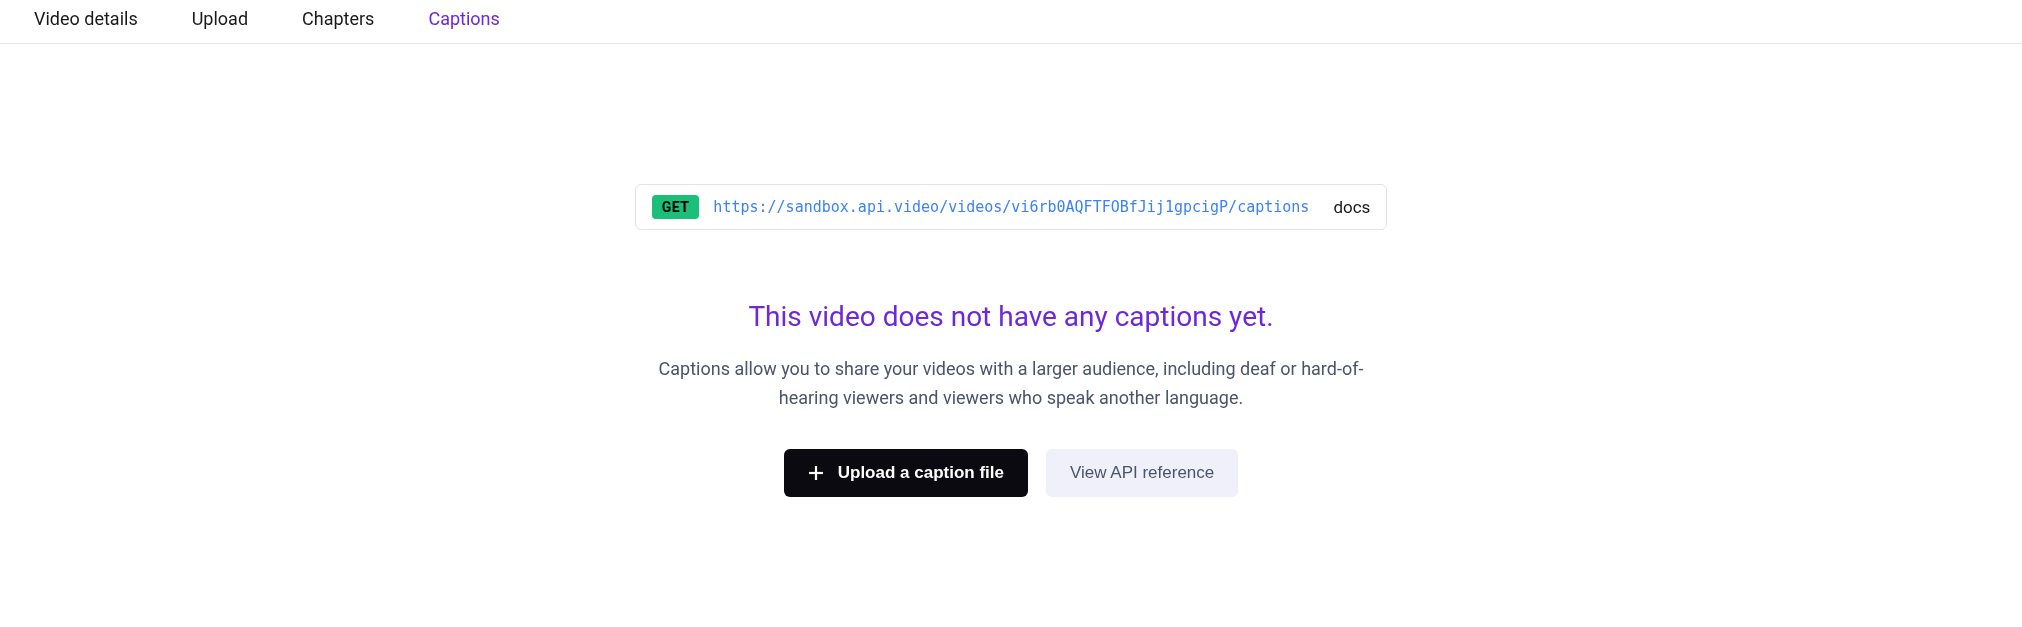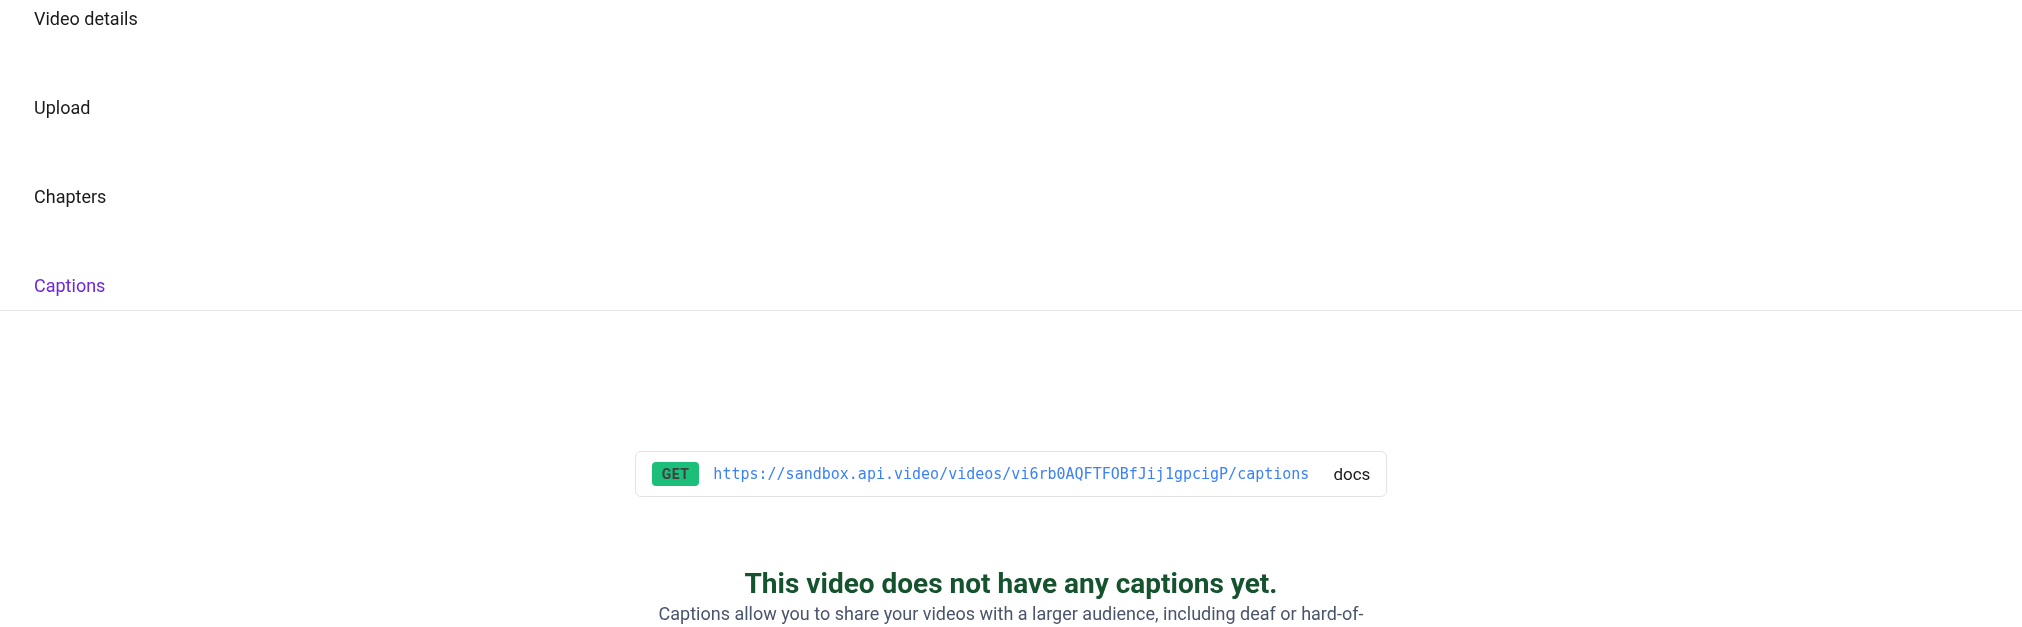--- a/index.html
+++ b/index.html
@@ -11,21 +11,20 @@
       font-family: -apple-system, BlinkMacSystemFont, "Segoe UI", Roboto, sans-serif;
       background: #fff;
       color: #1a1a1a;
       width: 2022px;
     }
     .tabs {
       display: flex;
       gap: 54px;
       padding: 8px 34px 0 34px;
       border-bottom: 1px solid #e5e5e5;
-      flex-direction: column;
     }
     .tab {
       font-size: 18px;
       color: #1a1a1a;
       padding-bottom: 12px;
       cursor: pointer;
       border-bottom: 2px solid transparent;
     }
     .tab.active {
       color: #6d28d9;
@@ -39,50 +38,51 @@
     .api-box {
       display: flex;
       align-items: center;
       border: 1px solid #e3e3e3;
       border-radius: 6px;
       padding: 10px 16px;
       gap: 14px;
     }
     .method-badge {
       background: #1bbf7a;
-      color: #404040;
+      color: #000000;
       font-weight: 700;
       font-size: 14px;
       padding: 4px 10px;
       border-radius: 4px;
       letter-spacing: 0.5px;
     }
     .api-url {
       font-family: ui-monospace, "SF Mono", Menlo, Consolas, monospace;
       font-size: 15px;
       color: #3b82f6;
     }
     .docs-link {
       font-size: 17px;
       color: #1a1a1a;
       cursor: pointer;
       margin-left: 10px;
     }
     .heading {
       font-size: 28px;
-      font-weight: 700;
-      color: #14532d;
+      font-weight: 400;
+      color: #6d28d9;
       margin-top: 70px;
       text-align: center;
     }
     .description {
       font-size: 18px;
       color: #4a546a;
       line-height: 1.6;
       text-align: center;
+      margin-top: 22px;
       max-width: 720px;
     }
     .description p {
       margin: 0;
     }
     .button-row {
       display: flex;
       gap: 18px;
       margin-top: 36px;
     }
@@ -130,14 +130,26 @@
     <span class="api-url">https://sandbox.api.video/videos/vi6rb0AQFTFOBfJij1gpcigP/captions</span>
     <span class="docs-link">docs</span>
   </div>
 
   <h1 class="heading">This video does not have any captions yet.</h1>
 
   <div class="description">
     <p>Captions allow you to share your videos with a larger audience, including deaf or hard-of-hearing viewers and viewers who speak another language.</p>
   </div>
 
+  <div class="button-row">
+    <button class="btn btn-primary">
+      <svg class="plus-icon" viewBox="0 0 16 16" fill="none">
+        <line x1="8" y1="1" x2="8" y2="15"></line>
+        <line x1="1" y1="8" x2="15" y2="8"></line>
+      </svg>
+      <span>Upload a caption file</span>
+    </button>
+    <button class="btn btn-secondary">
+      <span>View API reference</span>
+    </button>
+  </div>
 
 </div>
 
 </body></html>

